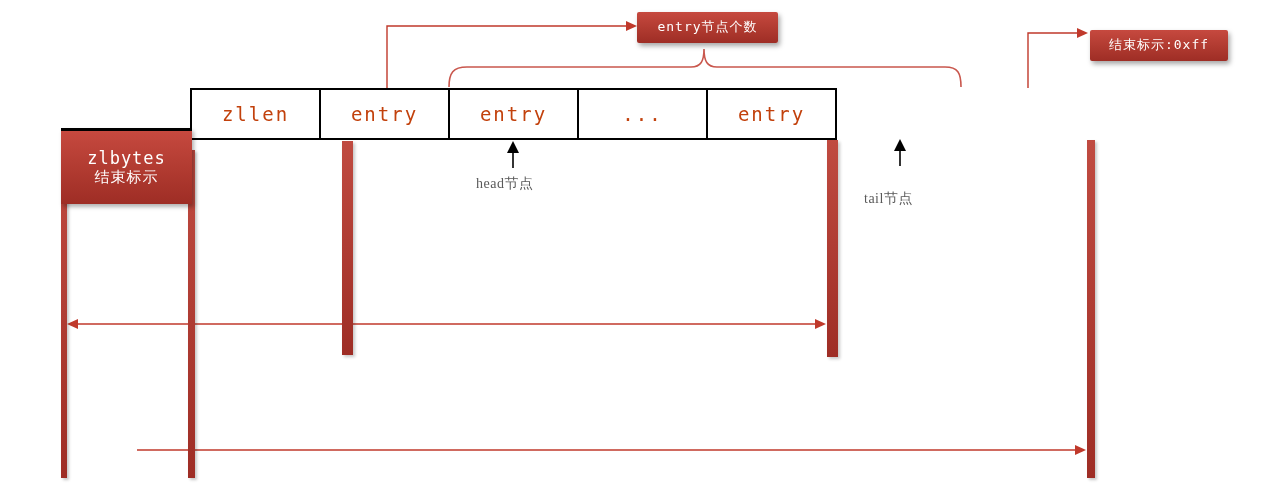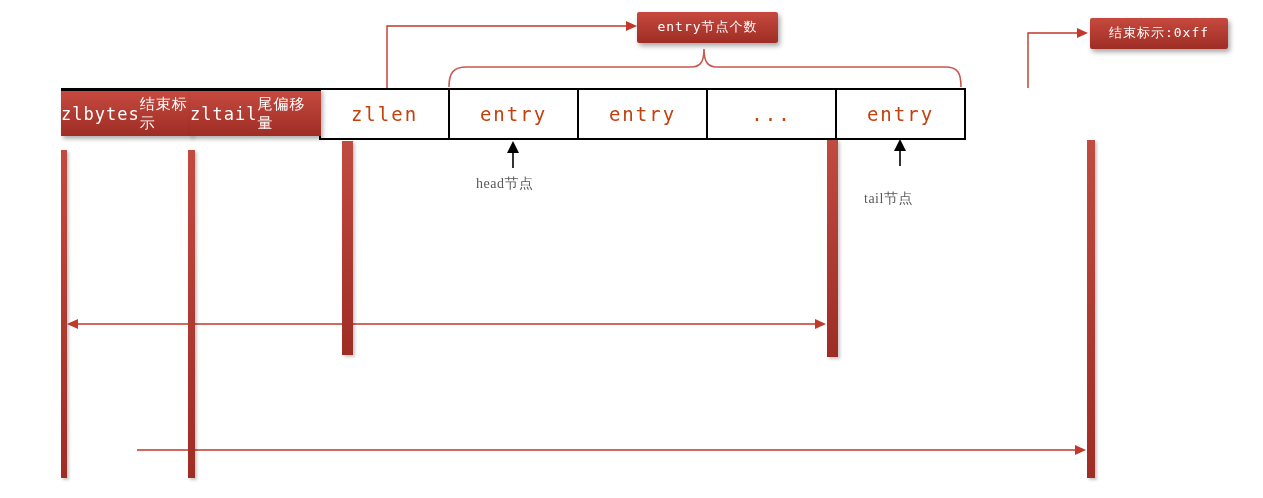--- a/index.html
+++ b/index.html
@@ -30,28 +30,29 @@
     box-sizing:border-box;
     width:131px;height:52px;
     margin-right:-2px;
     border:2px solid var(--box-border);
     background:#ffffff;
     display:flex;align-items:center;justify-content:center;
     font-family:"DejaVu Sans Mono",monospace;
     font-size:19px;letter-spacing:2px;color:#c2410c;
   }
   .cell.red{
-    height:48px;
+    height:76px;
     border:none;
     border-top:3px solid var(--box-border);
     background:linear-gradient(180deg,var(--red-fill-top) 0%,#b03a30 55%,var(--red-fill-bottom) 100%);
     color:var(--white-text);
-    flex-direction:row;justify-content:center;
+    flex-direction:column;justify-content:center;
     box-shadow:2px 3px 4px rgba(0,0,0,0.30);
     z-index:2;
+    margin-top:40px;
   }
   .cell.red .en{font-size:17px;letter-spacing:1px;line-height:20px;}
   .cell.red .cn{font-family:"DejaVu Sans",sans-serif;font-size:15px;letter-spacing:1px;line-height:19px;}
 
   
   .vbar{
     position:absolute;
     background:linear-gradient(180deg,#c04b41 0%,var(--red-fill-bottom) 100%);
     box-shadow:2px 2px 3px rgba(0,0,0,0.22);
   }
@@ -70,21 +71,21 @@
     background:linear-gradient(180deg,var(--red-fill-top) 0%,#b03a30 55%,var(--red-fill-bottom) 100%);
     border-radius:2px;
     box-shadow:2px 3px 5px rgba(0,0,0,0.35);
     color:var(--white-text);
     font-family:"DejaVu Sans Mono","DejaVu Sans",monospace;
     font-size:13px;letter-spacing:1px;
     display:flex;align-items:center;justify-content:center;
     white-space:nowrap;
   }
   .callout.entry-count{left:637px;top:12px;min-width:141px;}
-  .callout.end-marker{left:1090px;top:18px;min-width:138px;}
+  .callout.end-marker{left:1090px;top:30px;min-width:138px;}
 
   
   .note{
     position:absolute;
     color:var(--gray-text);
     font-family:Liberation Serif, serif;
     font-size:14px;letter-spacing:0.5px;
     white-space:nowrap;
   }
   .note.head{left:476px;top:175px;}
@@ -132,24 +133,20 @@
       <line x1="900" y1="166" x2="900" y2="148" stroke="#000" stroke-width="1.6"></line>
       <polygon points="900,139 894,151 906,151" fill="#000"></polygon>
     </g>
   </svg>
 
   <div class="box-row">
     <div class="cell red">
       <span class="en">zlbytes</span>
       <span class="cn">结束标示</span>
     </div>
-    <div class="cell red">
-      <span class="en">zltail</span>
-      <span class="cn">尾偏移量</span>
-    </div>
     <div class="cell">zllen</div>
     <div class="cell">entry</div>
     <div class="cell">entry</div>
     <div class="cell">...</div>
     <div class="cell">entry</div>
   </div>
 
   <div class="vbar b1"></div>
   <div class="vbar b2"></div>
   <div class="vbar b3"></div>

